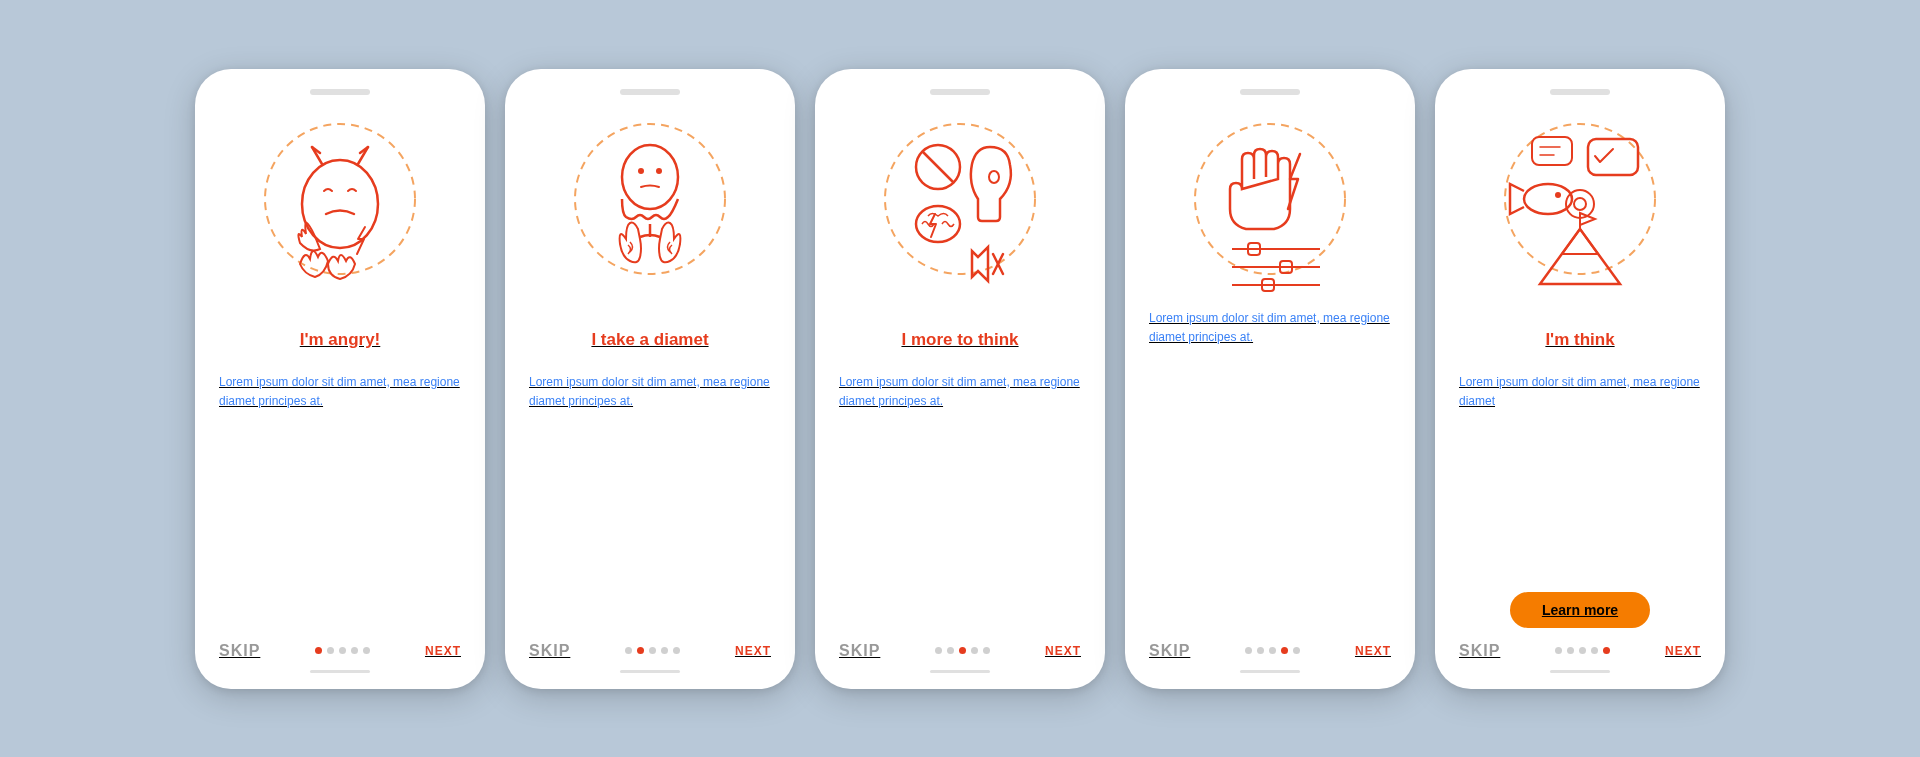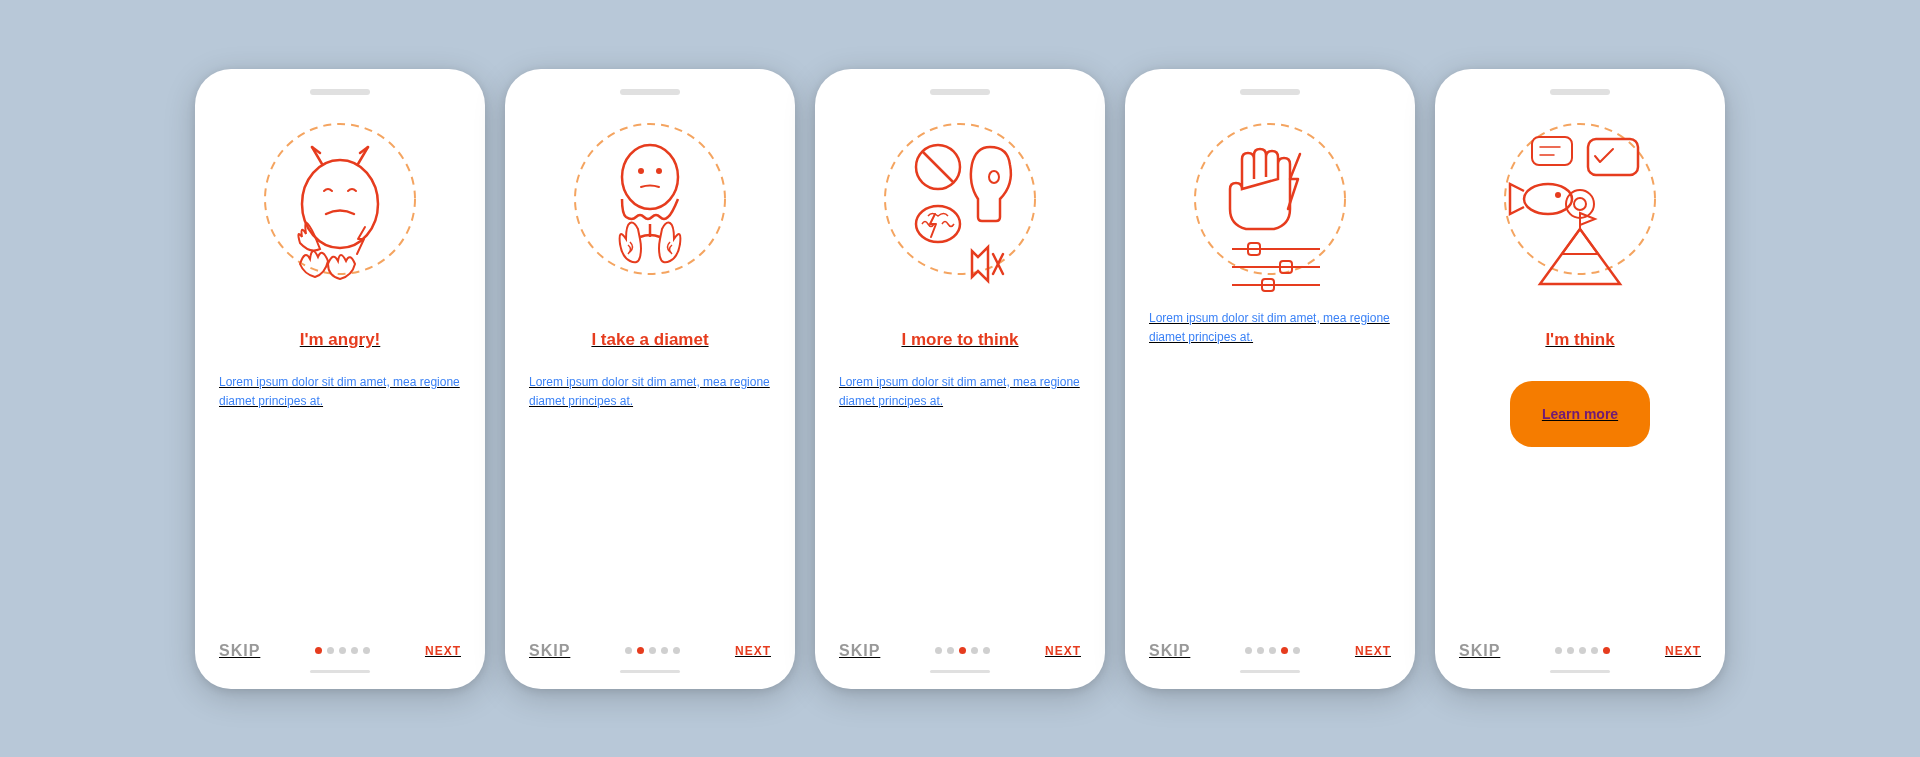--- a/index.html
+++ b/index.html
@@ -71,24 +71,24 @@
     .phone-body {
       font-size: 12px;
       color: #3b82f6;
       text-align: left;
       line-height: 1.6;
       flex: 1;
     }
 
     .phone-learn-more {
       background: #f57c00;
-      color: #701a75;
+      color: #000000;
       border: none;
       border-radius: 22px;
-      padding: 25px 32px;
+      padding: 10px 32px;
       font-size: 14px;
       font-weight: 600;
       cursor: pointer;
       margin-top: 8px;
       margin-bottom: 4px;
     }
 
     .phone-nav {
       display: flex;
       align-items: center;
@@ -337,20 +337,21 @@
         <circle cx="100" cy="95" r="6" fill="none" stroke="#e63c1e" stroke-width="2"></circle>
 
         <line x1="100" y1="120" x2="100" y2="104" stroke="#e63c1e" stroke-width="2"></line>
         <polygon points="100,104 115,110 100,116" fill="none" stroke="#e63c1e" stroke-width="2"></polygon>
 
         <rect x="52" y="28" width="40" height="28" rx="7" fill="none" stroke="#e63c1e" stroke-width="2"></rect>
         <path d="M60 38 L80 38 M60 46 L74 46" stroke="#e63c1e" stroke-width="1.5" stroke-linecap="round"></path>
       </svg>
     </div>
     <div class="phone-title">I'm think</div>
+    <div class="phone-body">Lorem ipsum dolor sit dim amet, mea regione diamet</div>
     <button class="phone-learn-more">Learn more</button>
     <div class="phone-nav">
       <span class="phone-nav-skip">SKIP</span>
       <div class="dots">
         <div class="dot"></div>
         <div class="dot"></div>
         <div class="dot"></div>
         <div class="dot"></div>
         <div class="dot active"></div>
       </div>

